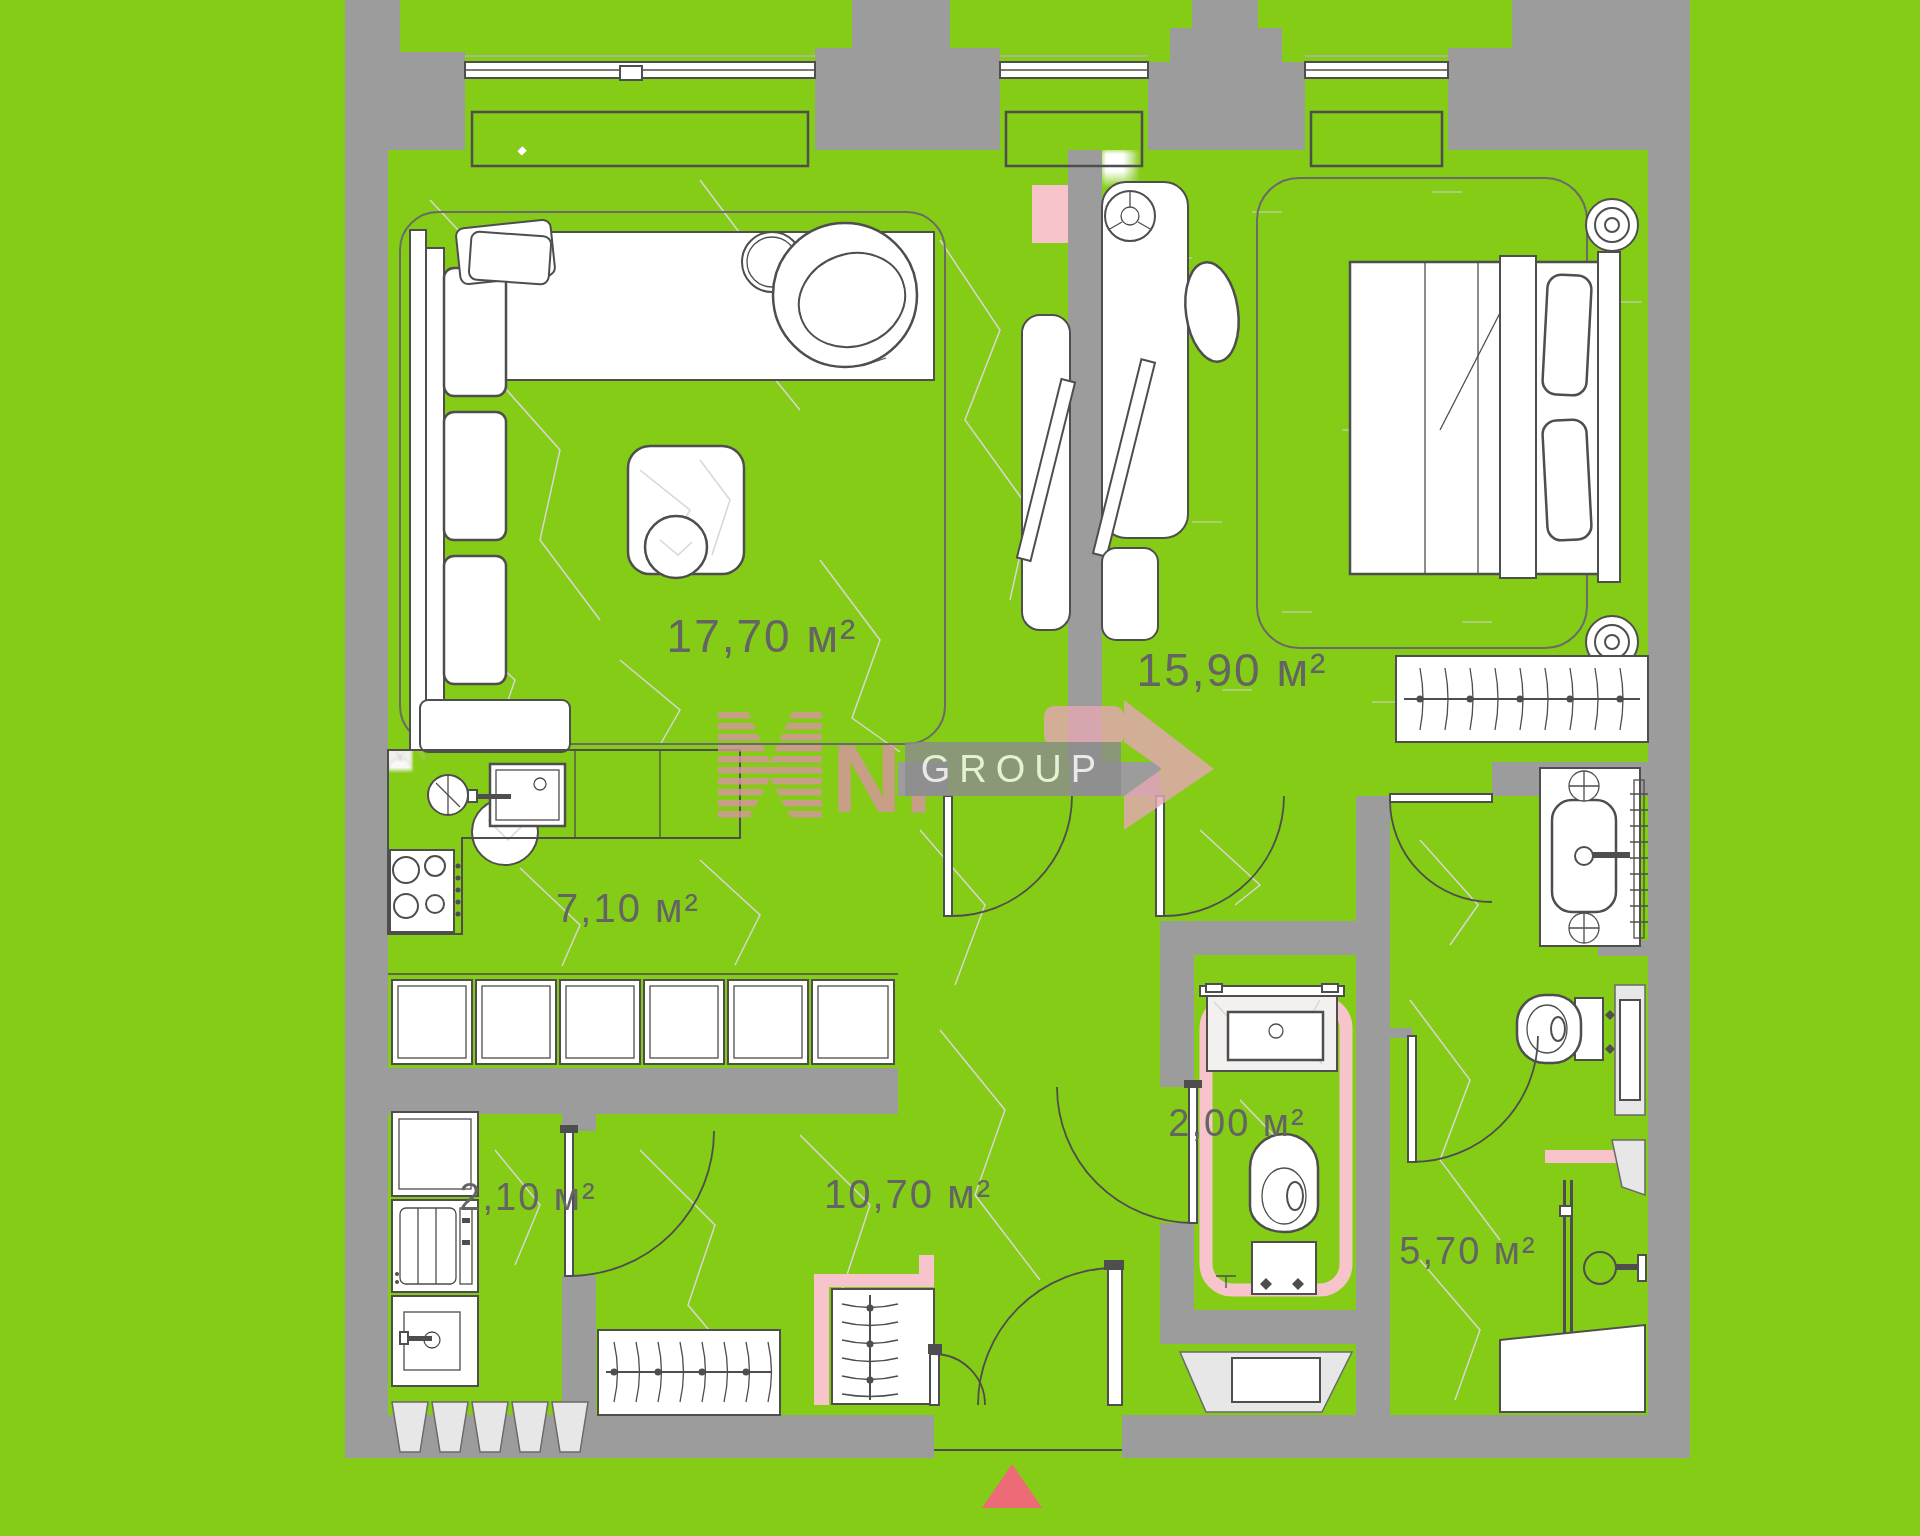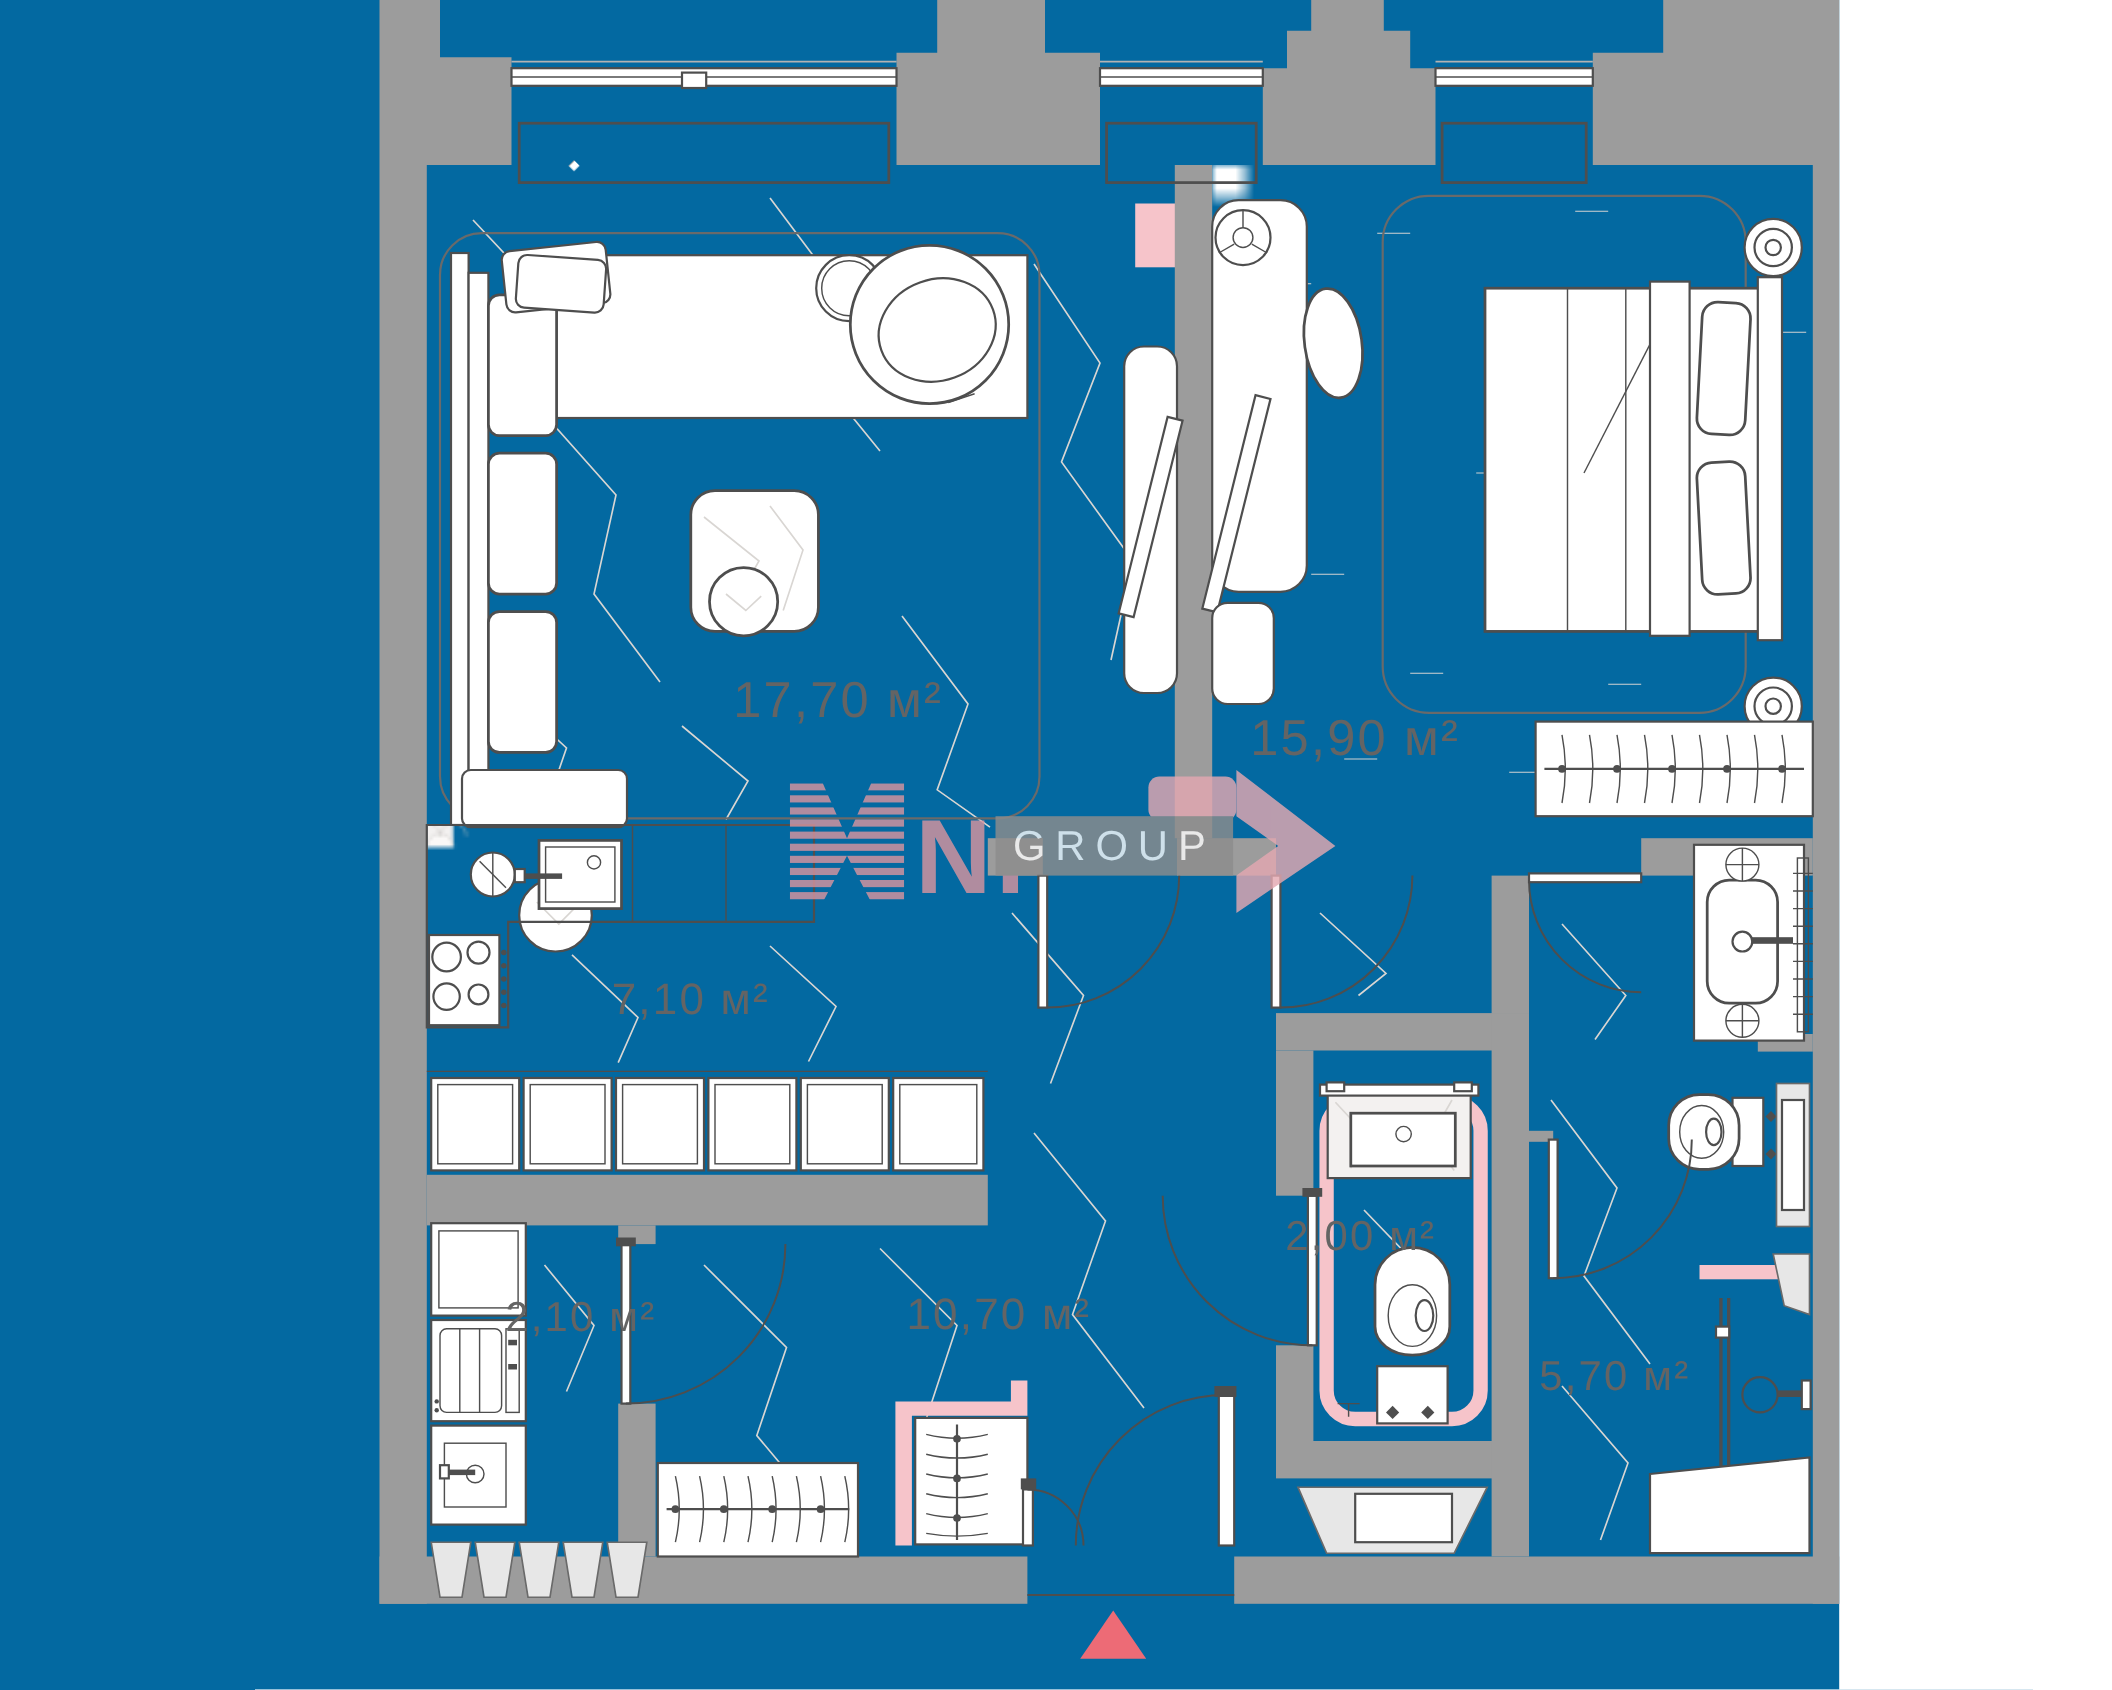--- a/index.html
+++ b/index.html
@@ -1,16 +1,16 @@
 <!DOCTYPE html>
 <html><head>
 <meta charset="utf-8">
 <style>
   html,body{margin:0;padding:0;background:#fff}
-  .stage{position:relative;width:1672px;height:1536px;background:#0369a1;font-family:"Liberation Sans",sans-serif;overflow:hidden}
+  .stage{position:relative;width:1920px;height:1536px;background:#84cc16;font-family:"Liberation Sans",sans-serif;overflow:hidden}
   svg{display:block}
   .wall{fill:#9c9c9c;stroke:none}
   .ln{fill:none;stroke:#4e4e4e;stroke-width:2}
   .lnt{fill:none;stroke:#4e4e4e;stroke-width:1.3}
   .wf{fill:#ffffff;stroke:#4e4e4e;stroke-width:2}
   .wf25{fill:#ffffff;stroke:#4e4e4e;stroke-width:2.5}
   .lg{fill:#e7e7e7;stroke:#6a6a6a;stroke-width:1.5}
   .pink{fill:#f6c4ca}
   .vein{fill:none;stroke:#d9d6d3;stroke-width:1.5}
   .plankjoint{stroke:#d2d2d2;stroke-width:1}

